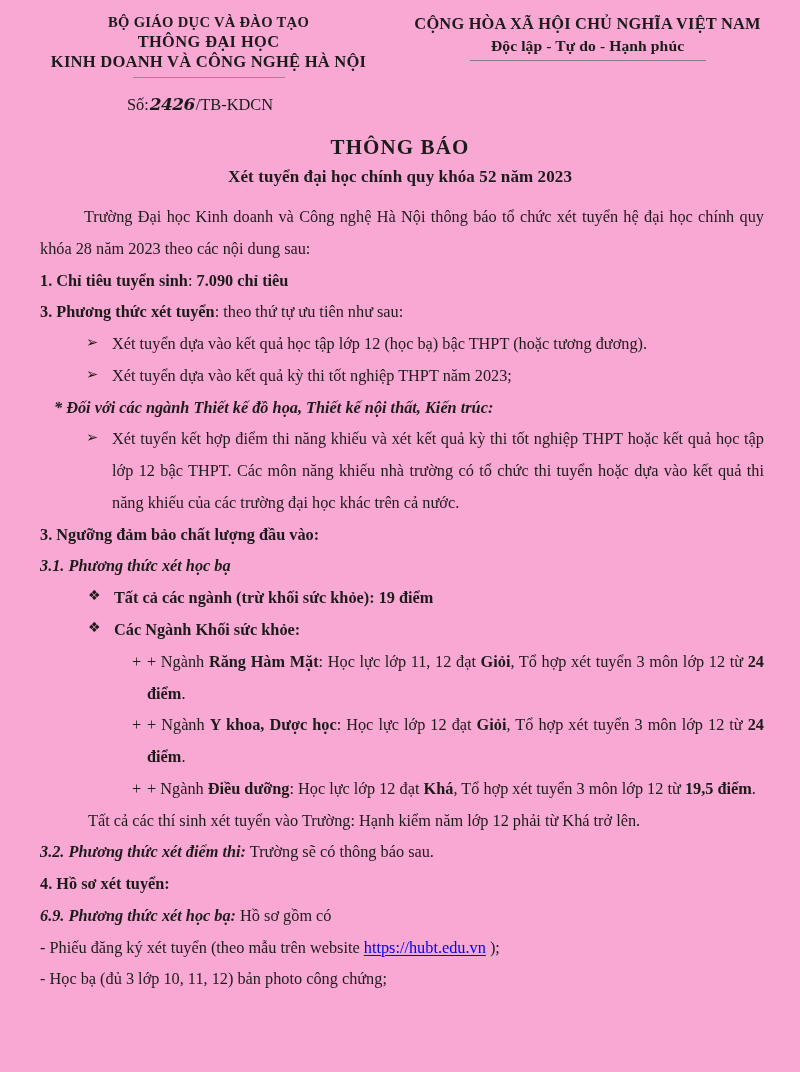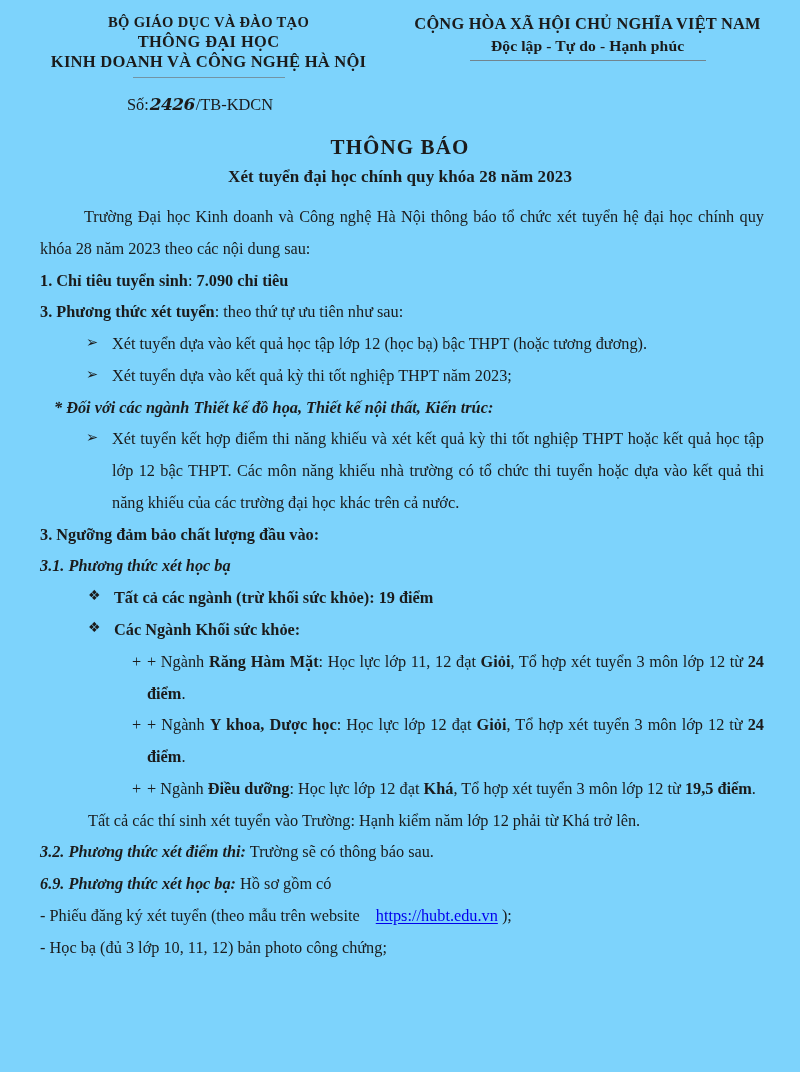--- a/index.html
+++ b/index.html
@@ -15,21 +15,21 @@
     overflow: hidden;
     font-family: "Liberation Serif", "DejaVu Serif", serif;
     color: #1b1b1b;
     -webkit-font-smoothing: antialiased;
   }
 
   .page {
     position: relative;
     width: 800px;
     height: 1072px;
-    background: #7dd3fc;
+    background: #f9a8d4;
   }
 
   
   .header {
     display: flex;
     align-items: flex-start;
     padding: 14px 18px 0 18px;
   }
   .header-col {
     text-align: center;
@@ -167,21 +167,20 @@
   }
   .row-plus .txt { flex: 1 1 auto; }
 
   .note-line { margin-left: 48px; }
 
   .dash-line { text-align: justify; }
 
   .url {
     text-decoration: underline;
     text-underline-offset: 2px;
-    margin-left: 12px;
   }
 </style>
 </head>
 <body>
 
 <div class="page">
 
   <div class="header">
 
     <div class="header-col header-left">
@@ -199,21 +198,21 @@
 
   </div>
 
   <div class="subhdr">
     <div class="docnum">
       <span>Số:</span><span class="hand">2426</span><span>/TB-KDCN</span>
     </div>
   </div>
 
   <div class="title-main">THÔNG BÁO</div>
-  <div class="title-sub">Xét tuyển đại học chính quy khóa 28 năm 2023</div>
+  <div class="title-sub">Xét tuyển đại học chính quy khóa 52 năm 2023</div>
 
   <div class="body">
 
     <div class="p-indent">Trường Đại học Kinh doanh và Công nghệ Hà Nội thông báo tổ chức xét tuyển hệ đại học chính quy khóa 28 năm 2023 theo các nội dung sau:</div>
 
     <div class="p-plain">
       <b>1. Chỉ tiêu tuyển sinh</b><span>: </span><b>7.090 chỉ tiêu</b>
     </div>
 
     <div class="p-plain">
@@ -267,20 +266,23 @@
       <span class="bullet">+</span>
       <span class="txt"><span>+ Ngành </span><b>Điều dưỡng</b><span>: Học lực lớp 12 đạt </span><b>Khá</b><span>, Tổ hợp xét tuyển 3 môn lớp 12 từ </span><b>19,5 điểm</b><span>.</span></span>
     </div>
 
     <div class="note-line">Tất cả các thí sinh  xét tuyển vào Trường: Hạnh kiểm năm lớp 12 phải từ Khá trở lên.</div>
 
     <div class="p-plain">
       <span class="bi">3.2. Phương thức xét điểm thi:</span><span> Trường sẽ có thông báo sau.</span>
     </div>
 
+    <div class="p-plain">
+      <b>4. Hồ sơ xét tuyển:</b>
+    </div>
 
     <div class="p-plain">
       <span class="bi">6.9. Phương thức xét học bạ:</span><span> Hồ sơ gồm có</span>
     </div>
 
     <div class="dash-line"><span>- Phiếu đăng ký xét tuyển (theo mẫu trên website </span><a class="url" href="#">https://hubt.edu.vn</a><span> );</span></div>
 
     <div class="dash-line"><span>- Học bạ (đủ 3 lớp 10, 11, 12) bản photo công chứng;</span></div>
 
   </div>

